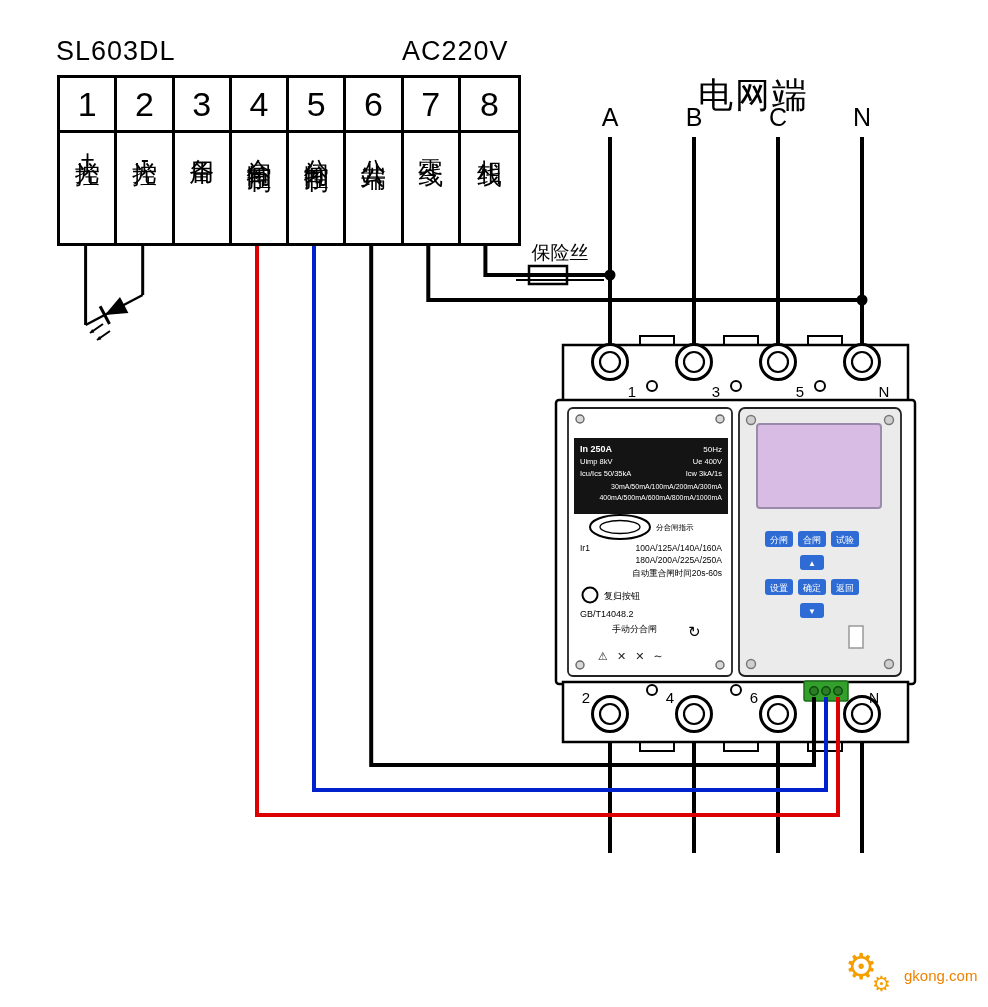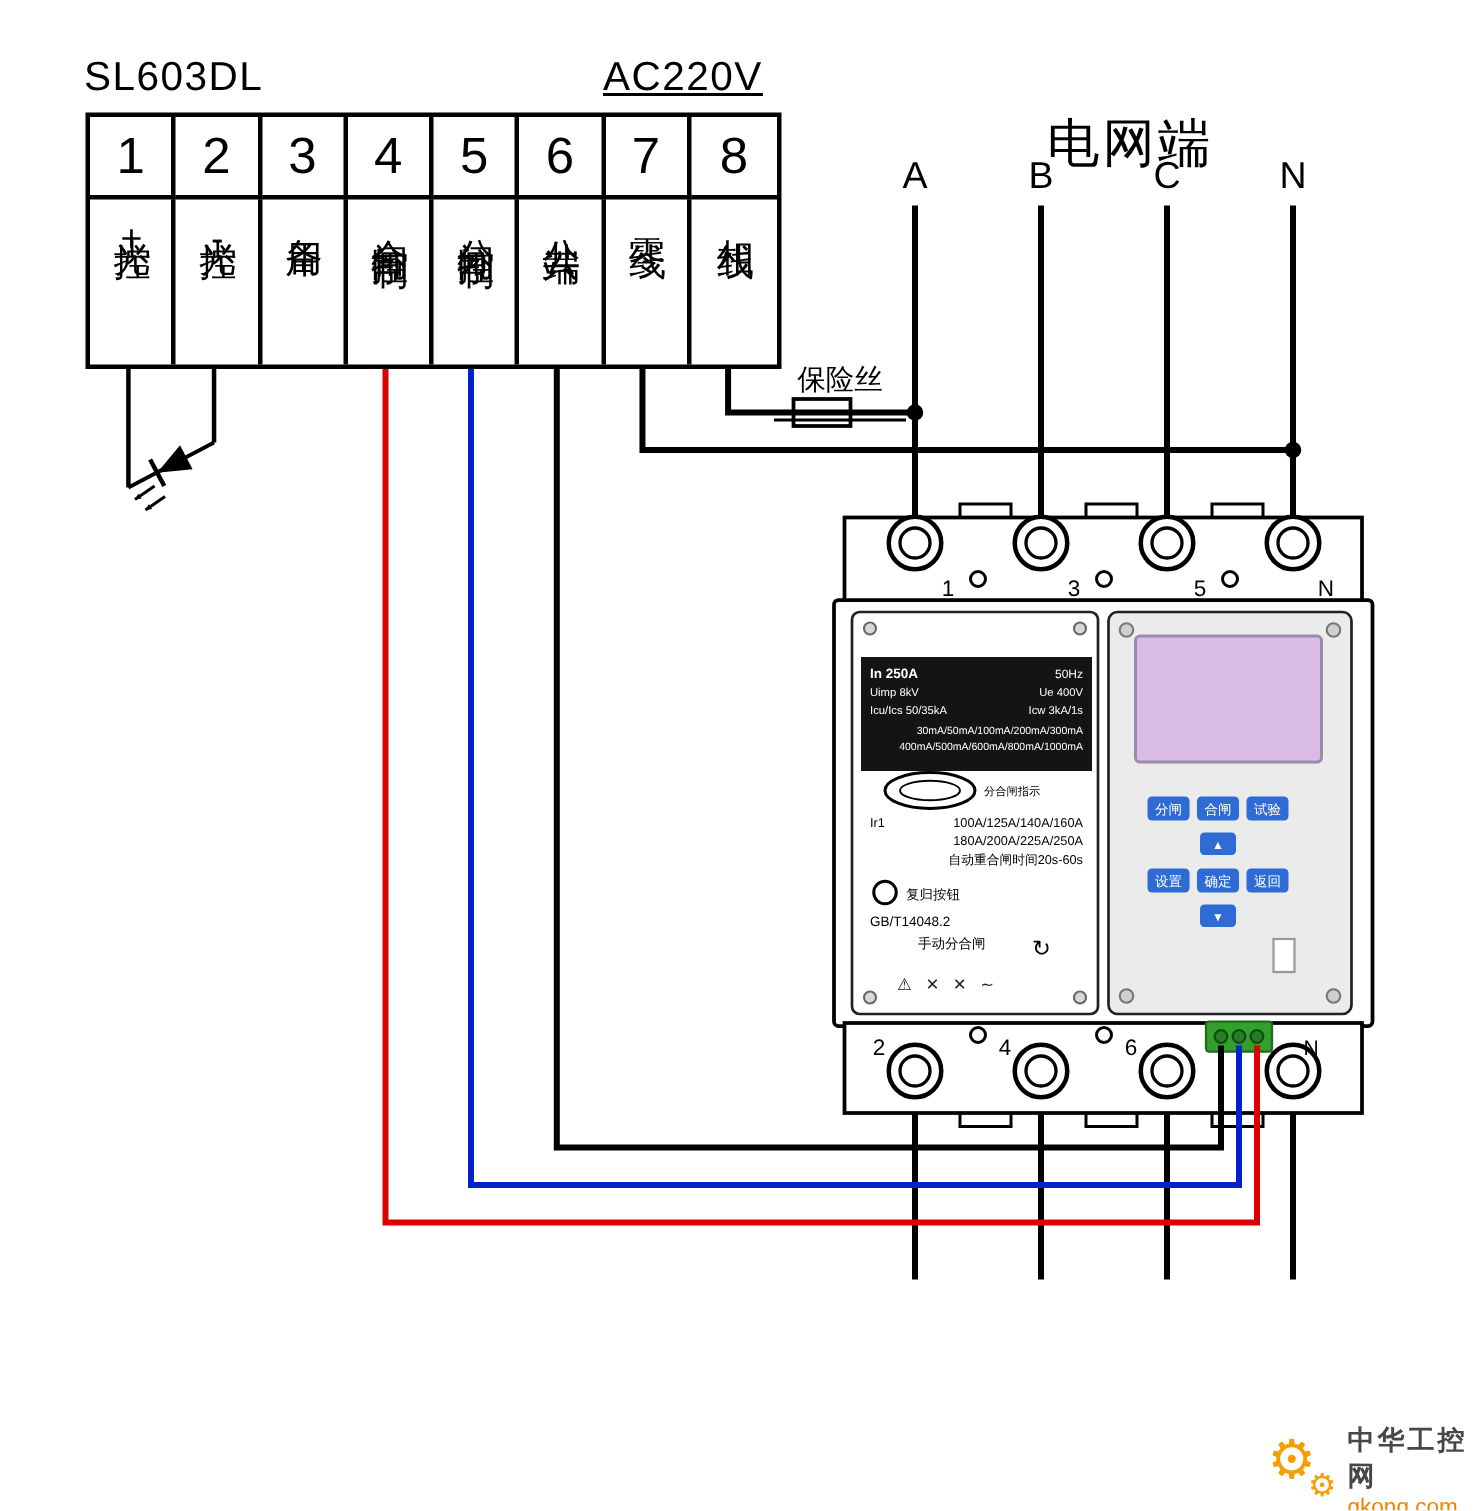--- a/index.html
+++ b/index.html
@@ -187,21 +187,21 @@
     <polyline points="371.2,243 371.2,765 814,765 814,697" fill="none" stroke="#000" stroke-width="4"></polyline>
     <polyline points="314,243 314,790 826,790 826,697" fill="none" stroke="#0022cc" stroke-width="4"></polyline>
     <polyline points="257,243 257,815 838,815 838,697" fill="none" stroke="#dd0000" stroke-width="4"></polyline>
 
     <circle cx="814" cy="691" r="4.2" fill="#2a7d24" stroke="#0f4d12" stroke-width="1.5"></circle>
     <circle cx="826" cy="691" r="4.2" fill="#2a7d24" stroke="#0f4d12" stroke-width="1.5"></circle>
     <circle cx="838" cy="691" r="4.2" fill="#2a7d24" stroke="#0f4d12" stroke-width="1.5"></circle>
   </svg>
 
   <div class="abs title" style="left:56px;top:36px;">SL603DL</div>
-  <div class="abs title" style="left:402px;top:36px;text-decoration:underline;">AC220V</div>
+  <div class="abs title" style="left:402px;top:36px;">AC220V</div>
   <div class="abs grid-label" style="left:698px;top:72px;">电网端</div>
 
   <div class="abs phase" style="left:588px;top:103px;">A</div>
   <div class="abs phase" style="left:672px;top:103px;">B</div>
   <div class="abs phase" style="left:756px;top:103px;">C</div>
   <div class="abs phase" style="left:840px;top:103px;">N</div>
 
   <div class="abs tblock">
     <div class="tnum">1</div>
     <div class="tnum">2</div>
@@ -239,18 +239,17 @@
 
   <div class="abs fuse-label">保险丝</div>
 
 
   <div class="abs watermark">
     <div class="gears">
       <span class="gear-lg">⚙</span>
       <span class="gear-sm">⚙</span>
     </div>
     <div>
-      <div class="wm-name">中华工控网</div>
       <div class="wm-site">gkong.com</div>
     </div>
   </div>
 
 </div>
 
 </body></html>

